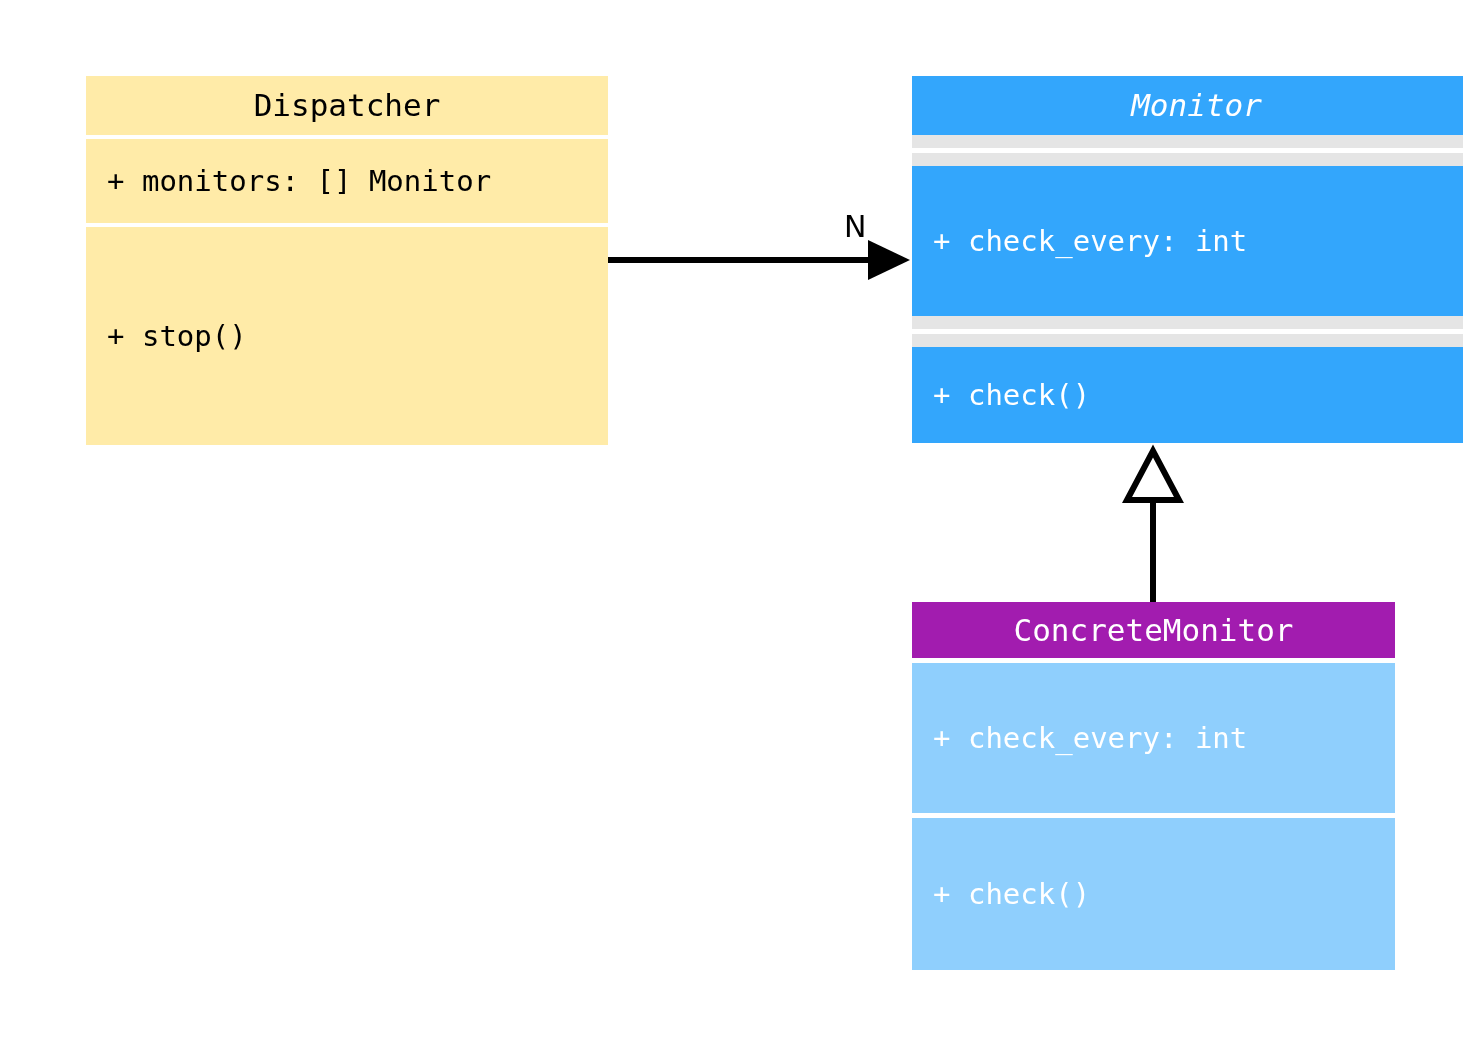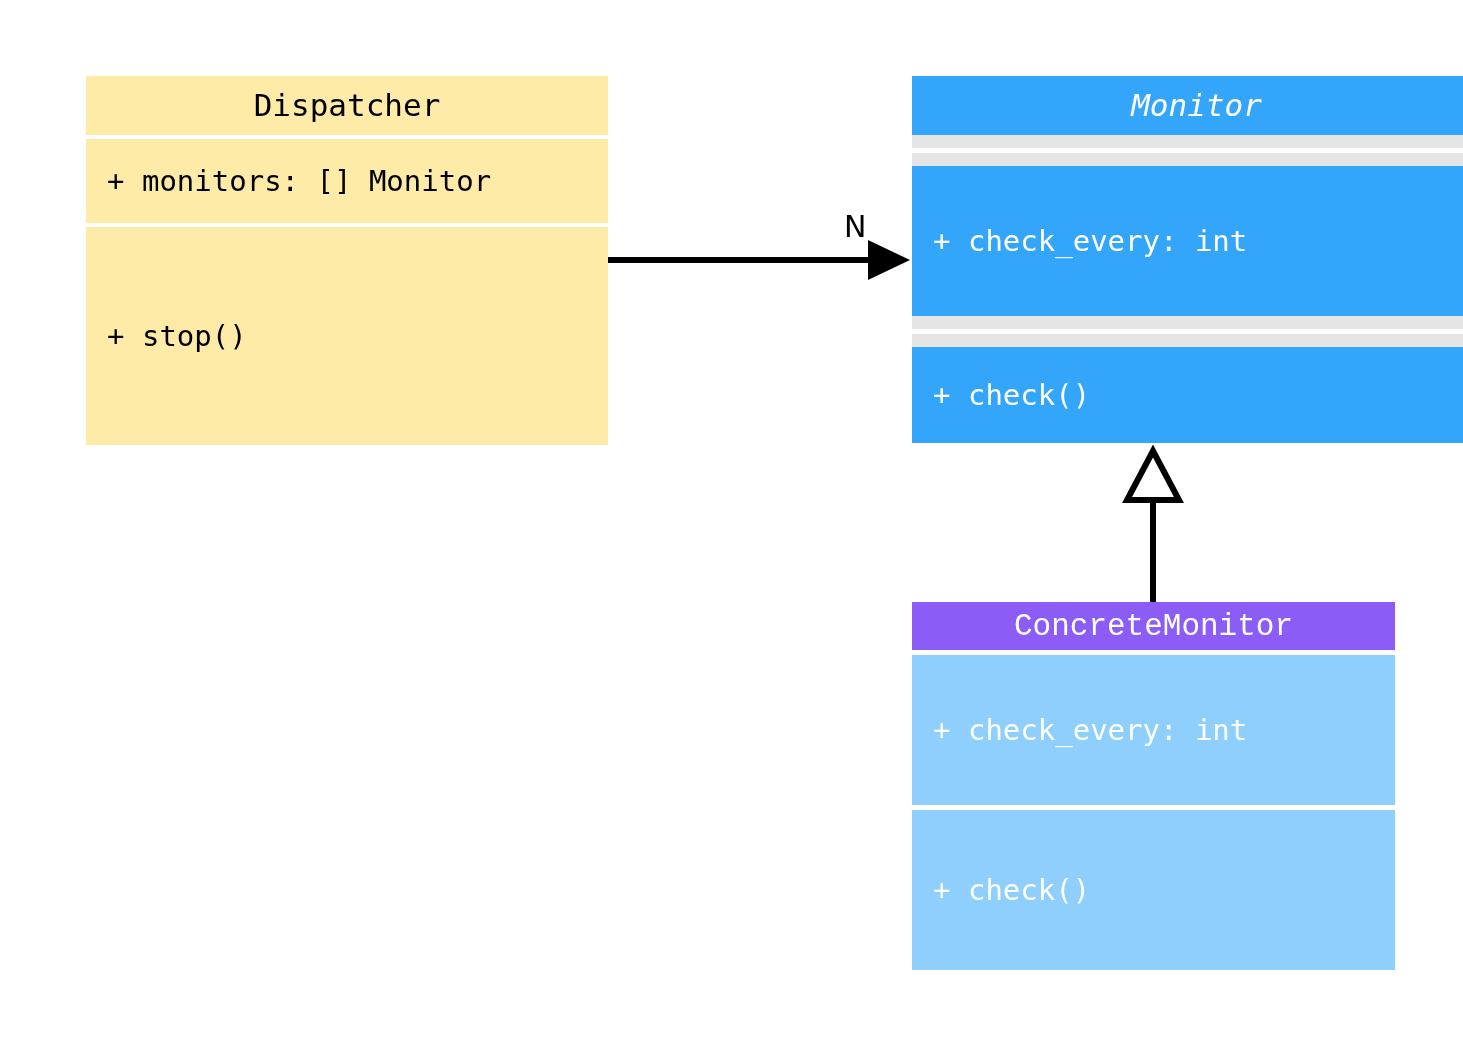--- a/index.html
+++ b/index.html
@@ -126,24 +126,23 @@
 
   
   #class-concretemonitor {
     left: 902px;
     top: 602px;
     width: 483px;
     height: 368px;
     background: #8fcffd;
   }
   #class-concretemonitor .class-header {
-    height: 48px;
-    color: #ffffff;
-    background: #8b5cf6;
-    font-family: Liberation Mono, monospace;
+    height: 56px;
+    color: #ffffff;
+    background: #a21caf;
   }
   #class-concretemonitor .sep {
     height: 5px;
     background: #ffffff;
   }
   #class-concretemonitor .attrs {
     height: 150px;
     color: #ffffff;
     background: #8fcffd;
   }

